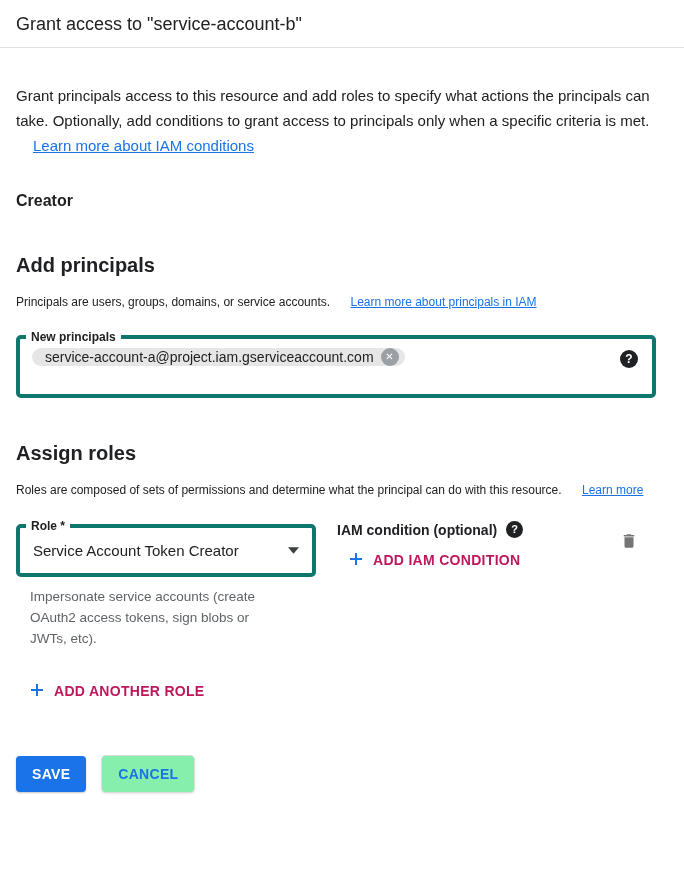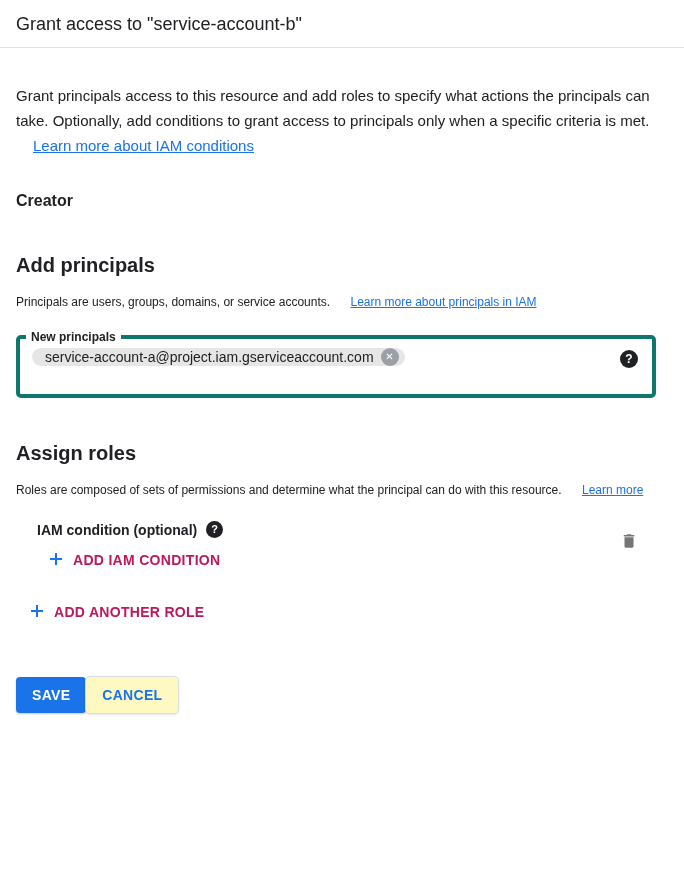--- a/index.html
+++ b/index.html
@@ -82,33 +82,33 @@
     font-family: "Liberation Sans", "DejaVu Sans", sans-serif;
   }
   .add-condition-btn { margin: 14px 0 0 12px; }
   .add-role-btn { margin: 34px 0 0 14px; }
 
   .delete-btn {
     margin-left: auto; margin-right: 28px; margin-top: 10px;
     background: none; border: none; cursor: pointer; padding: 2px;
   }
 
-  .actions { margin-top: 55px; display: flex; align-items: flex-start; }
+  .actions { margin-top: 55px; display: flex; align-items: flex-start; gap: 16px; }
   .btn {
     height: 36px; border-radius: 4px; font-size: 14px; font-weight: 700;
     letter-spacing: 0.3px; padding: 0 16px; cursor: pointer;
     font-family: "Liberation Sans", "DejaVu Sans", sans-serif;
     display: inline-flex; align-items: center; justify-content: center;
   }
   .btn-primary {
     background: #1a73e8; color: #ffffff; border: none;
     box-shadow: 0 1px 2px rgba(60,64,67,.3);
   }
   .btn-secondary {
-    background: #fef9c3; color: #1a73e8; border: none;
+    background: #86efac; color: #1a73e8; border: none;
     box-shadow: 0 0 0 1px rgba(218,220,224,1), 0 1px 3px rgba(60,64,67,.25);
   }
   .icon-svg { display: block; }
 </style>
 </head>
 <body>
 
 <header class="dialog-header">
   <h1 class="dialog-title">Grant access to "service-account-b"</h1>
 </header>
@@ -130,20 +130,34 @@
         <span class="chip-remove">✕</span>
       </span>
     </div>
     <span class="help-badge field-help">?</span>
   </fieldset>
 
   <h2 class="section-heading-lg h-assign-roles">Assign roles</h2>
   <p class="section-desc"><span>Roles are composed of sets of permissions and determine what the principal can do with this resource. </span><a>Learn more</a></p>
 
   <div class="role-row">
+    <div class="role-col">
+      <fieldset class="outlined role-field">
+        <legend>Role *</legend>
+        <div class="role-field-inner">
+          <span class="role-value">Service Account Token Creator</span>
+          <span>
+            <svg class="icon-svg" width="11" height="7" viewBox="0 0 10 6">
+                <path d="M0 0 L10 0 L5 6 Z" fill="#3c4043"></path>
+              </svg>
+          </span>
+        </div>
+      </fieldset>
+      <p class="role-helper">Impersonate service accounts (create OAuth2 access tokens, sign blobs or JWTs, etc).</p>
+    </div>
 
     <div class="condition-col">
       <div class="condition-label-row">
         <span class="condition-label">IAM condition (optional)</span>
         <span class="help-badge condition-help">?</span>
       </div>
       <button class="text-button add-condition-btn">
         <span>
           <svg class="icon-svg" width="14" height="14" viewBox="0 0 14 14">
               <path d="M7 1 v12 M1 7 h12" stroke="#1a73e8" stroke-width="2"></path>

